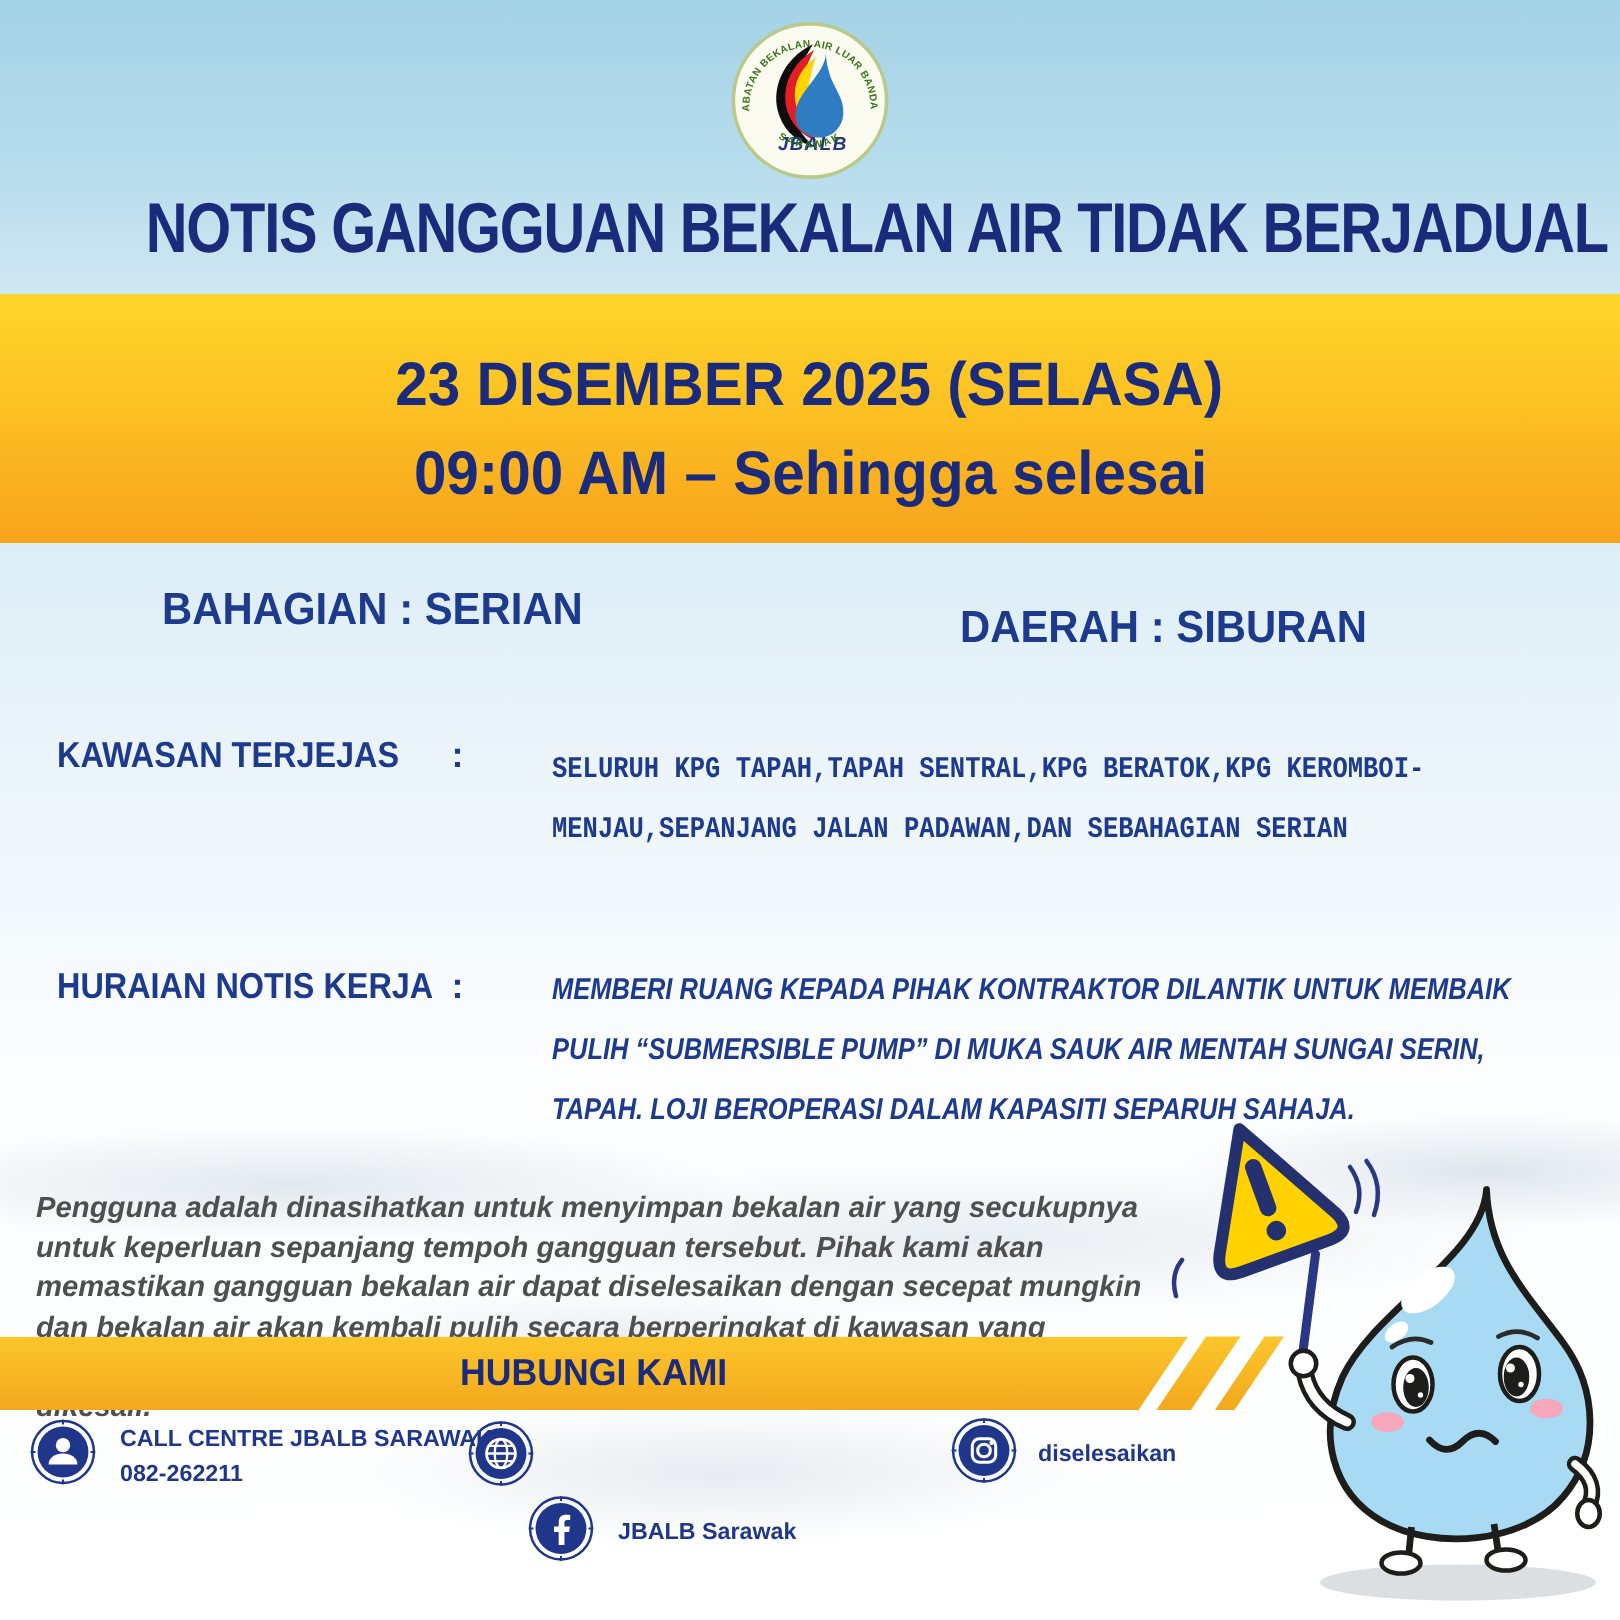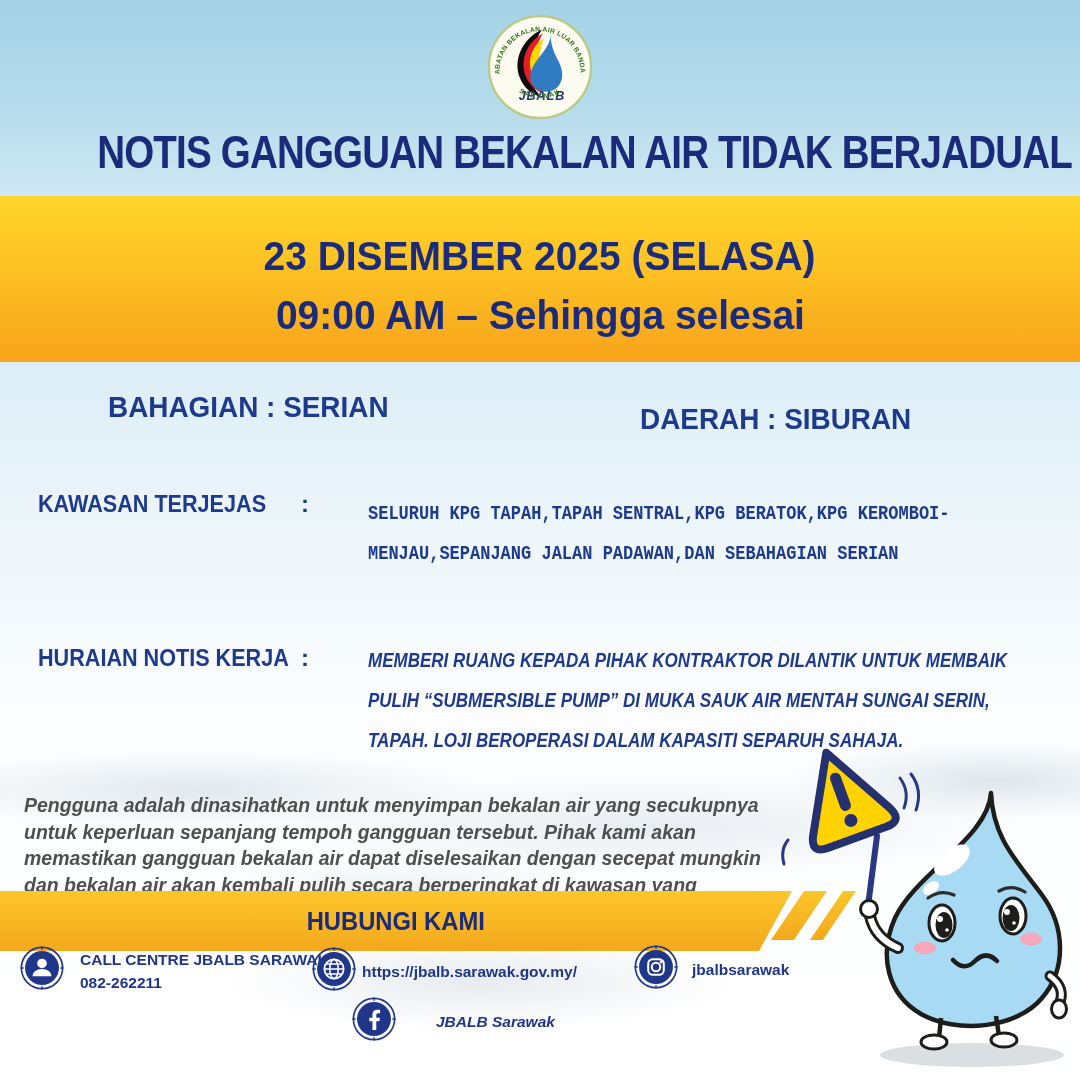--- a/index.html
+++ b/index.html
@@ -47,21 +47,21 @@
       radial-gradient(ellipse 300px 55px at 92% 20%,rgba(184,198,210,.42),transparent 70%),
       radial-gradient(ellipse 260px 40px at 38% 80%,rgba(195,207,217,.30),transparent 75%);}
   .splash2{left:120px;top:930px;width:720px;height:130px;
     background:radial-gradient(ellipse 330px 62px at 50% 40%,rgba(196,207,217,.40),transparent 75%);}
   .disclaimer{
     left:24px;top:792px;width:752px;
     font-size:19.5px;line-height:26.5px;font-style:italic;font-weight:bold;color:#4f4f4f;
   }
   
   .contact-band{
-    left:0;top:891px;width:792px;height:60px;
+    left:0;top:891px;width:792px;height:49px;
     background:linear-gradient(180deg,#fcc62b 0%,#f3a81d 100%);
     clip-path:polygon(0 0,100% 0,calc(100% - 33px) 100%,0 100%);
     display:flex;align-items:center;justify-content:center;
   }
   .contact-heading{font-size:25px;font-weight:bold;color:#1b2b7c;transform:scaleX(0.95);}
   .stripe{top:891px;height:49px;background:linear-gradient(180deg,#fcc62b,#f3a81d);
     transform:skewX(-34deg);transform-origin:top left;}
   .stripe-1{left:804px;width:23px;}
   .stripe-2{left:843px;width:13px;}
   
@@ -156,39 +156,38 @@
   </div>
 
   <svg class="abs cicon" style="left:312px;top:947px;" viewBox="0 0 48 48">
     <circle cx="24" cy="24" r="22.5" fill="none" stroke="#20368a" stroke-width="1.8"></circle>
     <path d="M24,0.5 V4 M24,44 V47.5 M0.5,24 H4 M44,24 H47.5" stroke="#20368a" stroke-width="1.5"></path>
     <circle cx="24" cy="24" r="18.5" fill="#20368a"></circle>
     <circle cx="24" cy="24" r="10.5" fill="none" stroke="#fff" stroke-width="2"></circle>
     <ellipse cx="24" cy="24" rx="4.6" ry="10.5" fill="none" stroke="#fff" stroke-width="1.7"></ellipse>
     <path d="M13.5,24 H34.5 M15.5,18.5 H32.5 M15.5,29.5 H32.5" stroke="#fff" stroke-width="1.7"></path>
   </svg>
-  <div class="abs ctext" style="left:362px;top:960px;">https://jbalb.sarawak.gov.my/</div>
 
   <svg class="abs cicon" style="left:634px;top:945px;" viewBox="0 0 48 48">
     <circle cx="24" cy="24" r="22.5" fill="none" stroke="#20368a" stroke-width="1.8"></circle>
     <path d="M24,0.5 V4 M24,44 V47.5 M0.5,24 H4 M44,24 H47.5" stroke="#20368a" stroke-width="1.5"></path>
     <circle cx="24" cy="24" r="18.5" fill="#20368a"></circle>
     <rect x="15.5" y="15.5" width="17" height="17" rx="5" fill="none" stroke="#fff" stroke-width="2.2"></rect>
     <circle cx="24" cy="24" r="4.6" fill="none" stroke="#fff" stroke-width="2.2"></circle>
     <circle cx="29.6" cy="18.4" r="1.7" fill="#fff"></circle>
   </svg>
-  <div class="abs ctext" style="left:692px;top:958px;">jbalbsarawak</div>
+  <div class="abs ctext" style="left:692px;top:958px;">diselesaikan</div>
 
   <svg class="abs cicon" style="left:352px;top:997px;" viewBox="0 0 48 48">
     <circle cx="24" cy="24" r="22.5" fill="none" stroke="#20368a" stroke-width="1.8"></circle>
     <path d="M24,0.5 V4 M24,44 V47.5 M0.5,24 H4 M44,24 H47.5" stroke="#20368a" stroke-width="1.5"></path>
     <circle cx="24" cy="24" r="18.5" fill="#20368a"></circle>
     <path d="M26.5,36 v-9.5 h3.4 l0.6,-4 h-4 v-2.6 c0,-1.2 0.5,-2.1 2.2,-2.1 h2 V14.2 c-0.4,-0.1 -1.7,-0.2 -3.2,-0.2 -3.2,0 -5.2,1.9 -5.2,5.4 v3.1 h-3.4 v4 h3.4 V36 Z" fill="#fff"></path>
   </svg>
-  <div class="abs ctext" style="left:436px;top:1010px;font-style:italic;">JBALB Sarawak</div>
+  <div class="abs ctext" style="left:412px;top:1010px;">JBALB Sarawak</div>
 
   <svg class="abs mascot" viewBox="0 0 300 332">
     <ellipse cx="192" cy="307" rx="92" ry="12" fill="#dcdfe2"></ellipse>
 
     <line x1="97" y1="88" x2="88" y2="158" stroke="#2a3782" stroke-width="6" stroke-linecap="round"></line>
 
     <g transform="translate(62,48) rotate(-20)">
       <path d="M0,-46 L41,28 Q49,44 31,44 L-31,44 Q-49,44 -41,28 Z" fill="#ffd200" stroke="#25316e" stroke-width="8" stroke-linejoin="round"></path>
       <line x1="0" y1="-19" x2="0" y2="10" stroke="#25316e" stroke-width="11" stroke-linecap="round"></line>
       <circle cx="0" cy="26" r="6.5" fill="#25316e"></circle>

